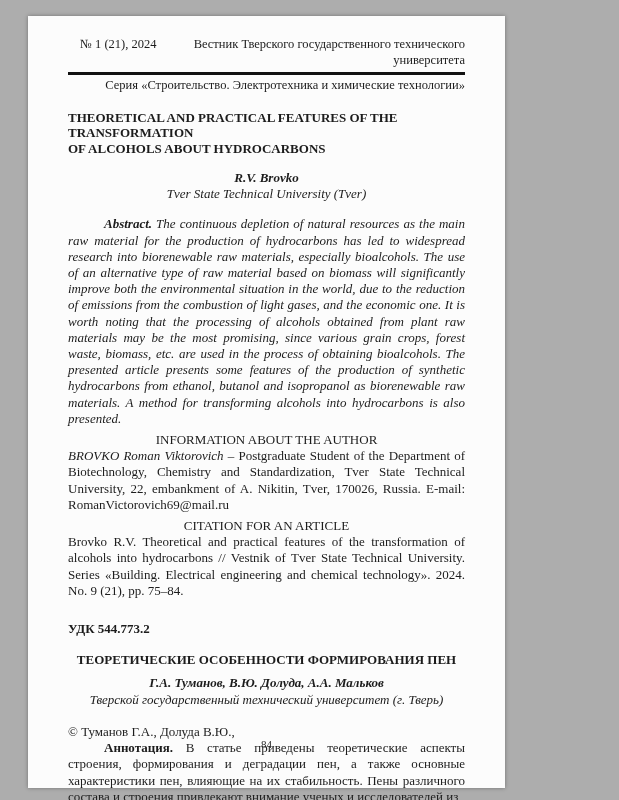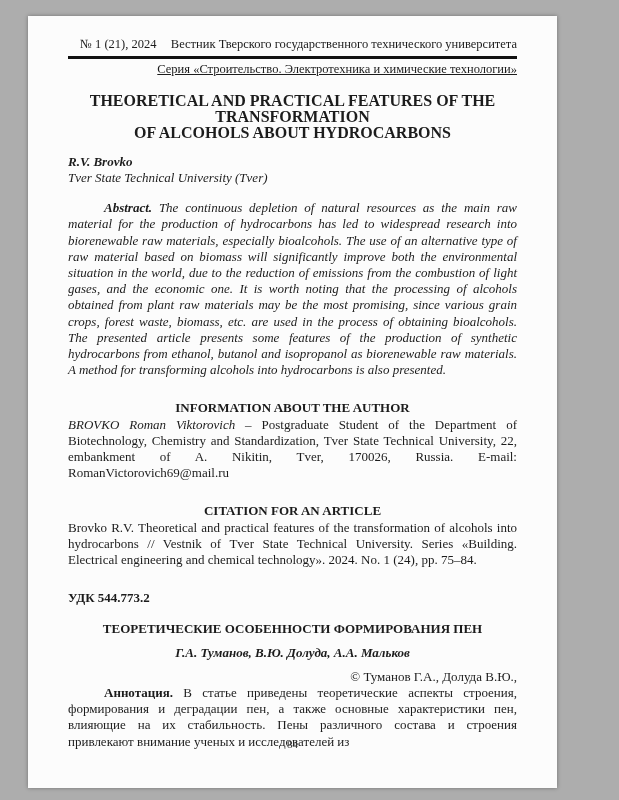--- a/index.html
+++ b/index.html
@@ -11,21 +11,21 @@
     width: 619px;
     height: 800px;
     margin: 0 auto;
     background: #adadad;
     overflow: hidden;
   }
   .page {
     position: absolute;
     left: 28px;
     top: 16px;
-    width: 529px;
+    width: 477px;
     height: 772px;
     background: #fcfcfc;
     color: #1c1c1c;
     box-shadow: 0 0 4px rgba(0,0,0,0.35);
   }
   .content {
     padding: 20px 40px 0 40px;
     font-size: 13px;
     line-height: 16.2px;
   }
@@ -38,65 +38,63 @@
     border-bottom: 3px solid #111;
     padding-bottom: 4px;
     font-size: 12.5px;
   }
   .journal-header .issue { padding-left: 12px; white-space: nowrap; }
   .journal-header .journal-name { text-align: right; }
   .series-line {
     text-align: right;
     font-size: 12.5px;
     margin-top: 2px;
-    text-decoration: underline;
   }
 
   
   .en-title {
     margin-top: 16px;
-    text-align: center;
     font-weight: bold;
-    font-size: 16px;
+    font-size: 13px;
     line-height: 15.8px;
   }
-  .byline { margin-top: 13px; }
+  .byline { margin-top: 13px; text-align: center; }
   .byline .author { font-weight: bold; font-style: italic; }
   .byline .affiliation { font-style: italic; }
 
   
   p.body {
     text-align: justify;
     margin-top: 0;
   }
   p.body.first { margin-top: 14px; font-style: italic; }
   .indent { text-indent: 36px; }
   .runin { font-weight: bold; }
 
   .section-heading {
     text-align: center;
-    font-weight: bold;
-    margin-top: 22px;
+    font-weight: normal;
+    margin-top: 5px;
   }
   .name-italic { font-style: italic; }
 
   
   .udc { font-weight: bold; margin-top: 22px; }
   .ru-title {
     text-align: center;
     font-weight: bold;
     margin-top: 15px;
   }
   .ru-byline { margin-top: 7px; text-align: center; }
   .ru-byline .authors { font-weight: bold; font-style: italic; }
   .ru-byline .affiliation { font-style: italic; }
 
   .copyright {
-    margin-top: 8px;
-    text-align: right;
+    margin-top: 16px;
+    text-align: left;
     line-height: 16.2px;
   }
 
   .annotation { margin-top: 14px; }
 
   .page-number {
     position: absolute;
     left: 0;
     right: 0;
     bottom: 38px;
@@ -128,28 +126,29 @@
         <div class="affiliation">Tver State Technical University (Tver)</div>
       </div>
 
       <p class="body first indent"><span class="runin">Abstract.</span><span> The continuous depletion of natural resources as the main raw material for the production of hydrocarbons has led to widespread research into biorenewable raw materials, especially bioalcohols. The use of an alternative type of raw material based on biomass will significantly improve both the environmental situation in the world, due to the reduction of emissions from the combustion of light gases, and the economic one. It is worth noting that the processing of alcohols obtained from plant raw materials may be the most promising, since various grain crops, forest waste, biomass, etc. are used in the process of obtaining bioalcohols. The presented article presents some features of the production of synthetic hydrocarbons from ethanol, butanol and isopropanol as biorenewable raw materials. A method for transforming alcohols into hydrocarbons is also presented.</span></p>
 
 
       <div class="section-heading">INFORMATION ABOUT THE AUTHOR</div>
       <p class="body"><span class="name-italic">BROVKO Roman Viktorovich</span><span> – Postgraduate Student of the Department of Biotechnology, Chemistry and Standardization, Tver State Technical University, 22, embankment of A. Nikitin, Tver, 170026, Russia. E-mail: RomanVictorovich69@mail.ru</span></p>
 
       <div class="section-heading">CITATION FOR AN ARTICLE</div>
-      <p class="body">Brovko R.V. Theoretical and practical features of the transformation of alcohols into hydrocarbons // Vestnik of Tver State Technical University. Series «Building. Electrical engineering and chemical technology». 2024. No. 1 (24), pp. 75–84.</p>
+      <p class="body">Brovko R.V. Theoretical and practical features of the transformation of alcohols into hydrocarbons // Vestnik of Tver State Technical University. Series «Building. Electrical engineering and chemical technology». 2024. No. 9 (21), pp. 75–84.</p>
 
       <div class="udc">УДК 544.773.2</div>
 
       <div class="ru-title">ТЕОРЕТИЧЕСКИЕ ОСОБЕННОСТИ ФОРМИРОВАНИЯ ПЕН</div>
 
       <div class="ru-byline">
         <div class="authors">Г.А. Туманов, В.Ю. Долуда, А.А. Мальков</div>
+        <div class="affiliation">Тверской государственный технический университет (г. Тверь)</div>
       </div>
 
       <div class="copyright">
         <div>© Туманов Г.А., Долуда В.Ю.,</div>
       </div>
 
       <p class="body annotation indent"><span class="runin">Аннотация.</span><span> В статье приведены теоретические аспекты строения, формирования и деградации пен, а также основные характеристики пен, влияющие на их стабильность. Пены различного состава и строения привлекают внимание ученых и исследователей из</span></p>
 
     </div>
 

